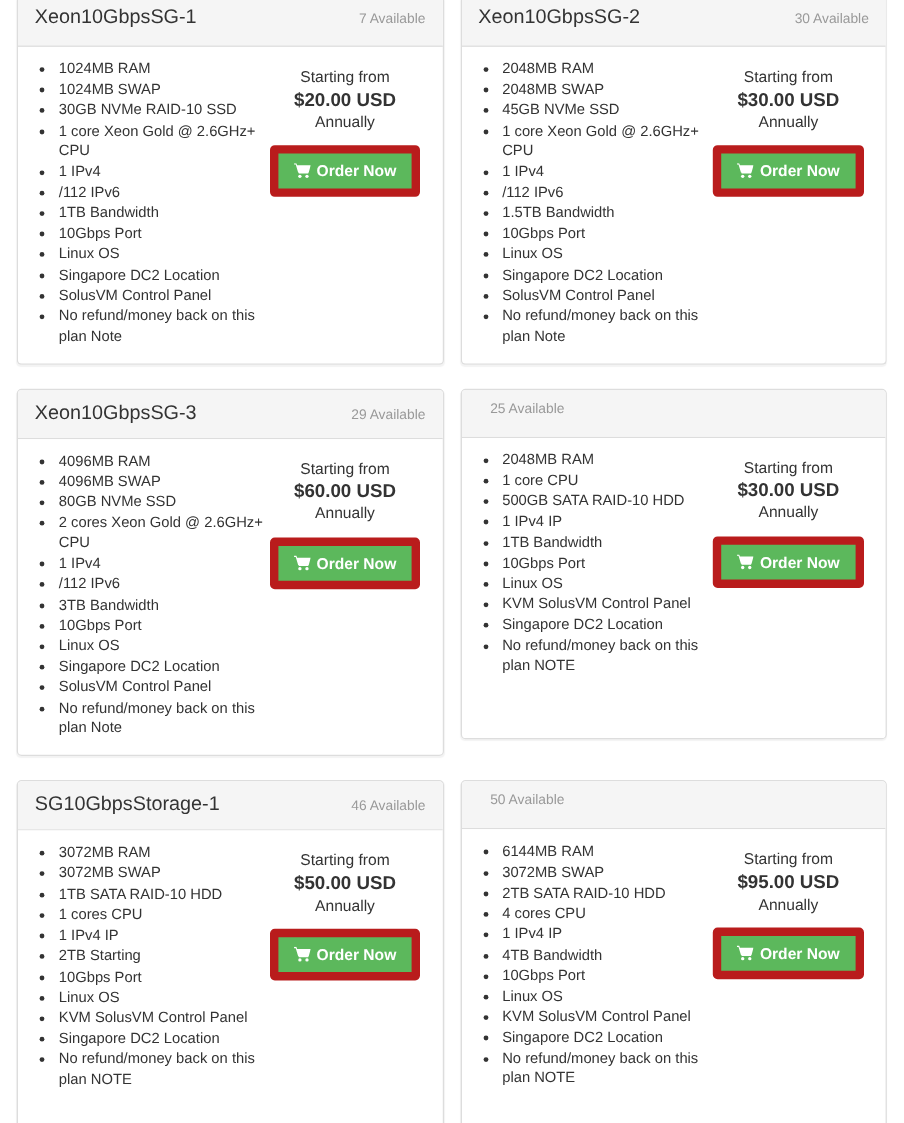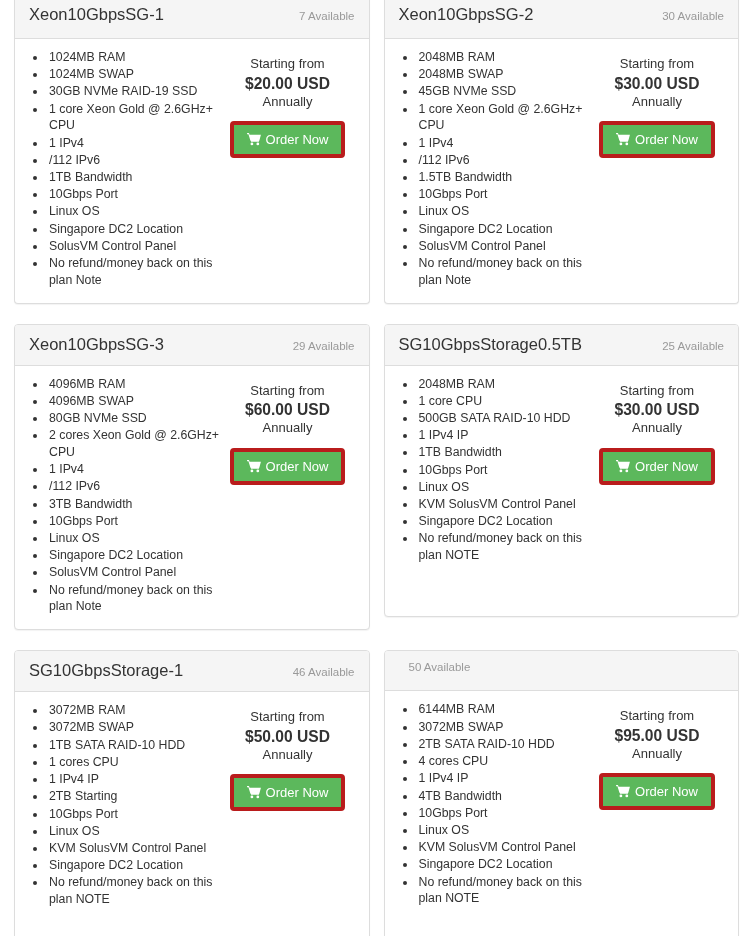--- a/index.html
+++ b/index.html
@@ -110,28 +110,29 @@
     white-space: nowrap;
   }
   .order-btn {
     display: inline-flex;
     align-items: center;
     justify-content: center;
     gap: 5px;
     margin-top: 10px;
     padding: 6px 13px;
     background: #5cb85c;
-    border: 4px solid #b91c1c;
+    border: 7px solid #b91c1c;
     border-radius: 4px;
     color: #ffffff;
     font-size: 13px;
     line-height: 17px;
     cursor: pointer;
     text-decoration: none;
     white-space: nowrap;
+    font-weight: bold;
   }
   .order-btn .cart-icon {
     display: inline-block;
     width: 14px;
     height: 13px;
     line-height: 0;
   }
   .order-btn svg { display: block; }
 </style>
 </head>
@@ -141,21 +142,21 @@
   <div class="product-col row-1">
     <div class="panel clipped-top">
       <div class="panel-heading">
         <h3 class="panel-title">Xeon10GbpsSG-1</h3>
         <span class="stock-badge">7 Available</span>
       </div>
       <div class="panel-body">
         <ul class="features">
             <li>1024MB RAM</li>
             <li>1024MB SWAP</li>
-            <li>30GB NVMe RAID-19 SSD</li>
+            <li>30GB NVMe RAID-10 SSD</li>
             <li>1 core Xeon Gold @ 2.6GHz+ CPU</li>
             <li>1 IPv4</li>
             <li>/112 IPv6</li>
             <li>1TB Bandwidth</li>
             <li>10Gbps Port</li>
             <li>Linux OS</li>
             <li>Singapore DC2 Location</li>
             <li>SolusVM Control Panel</li>
             <li>No refund/money back on this plan Note</li>
           </ul>
@@ -257,21 +258,20 @@
             <span>Order Now</span>
           </a>
         </div>
       </div>
     </div>
   </div>
 
   <div class="product-col row-2">
     <div class="panel">
       <div class="panel-heading">
-        <h3 class="panel-title">SG10GbpsStorage0.5TB</h3>
         <span class="stock-badge">25 Available</span>
       </div>
       <div class="panel-body">
         <ul class="features">
             <li>2048MB RAM</li>
             <li>1 core CPU</li>
             <li>500GB SATA RAID-10 HDD</li>
             <li>1 IPv4 IP</li>
             <li>1TB Bandwidth</li>
             <li>10Gbps Port</li>

